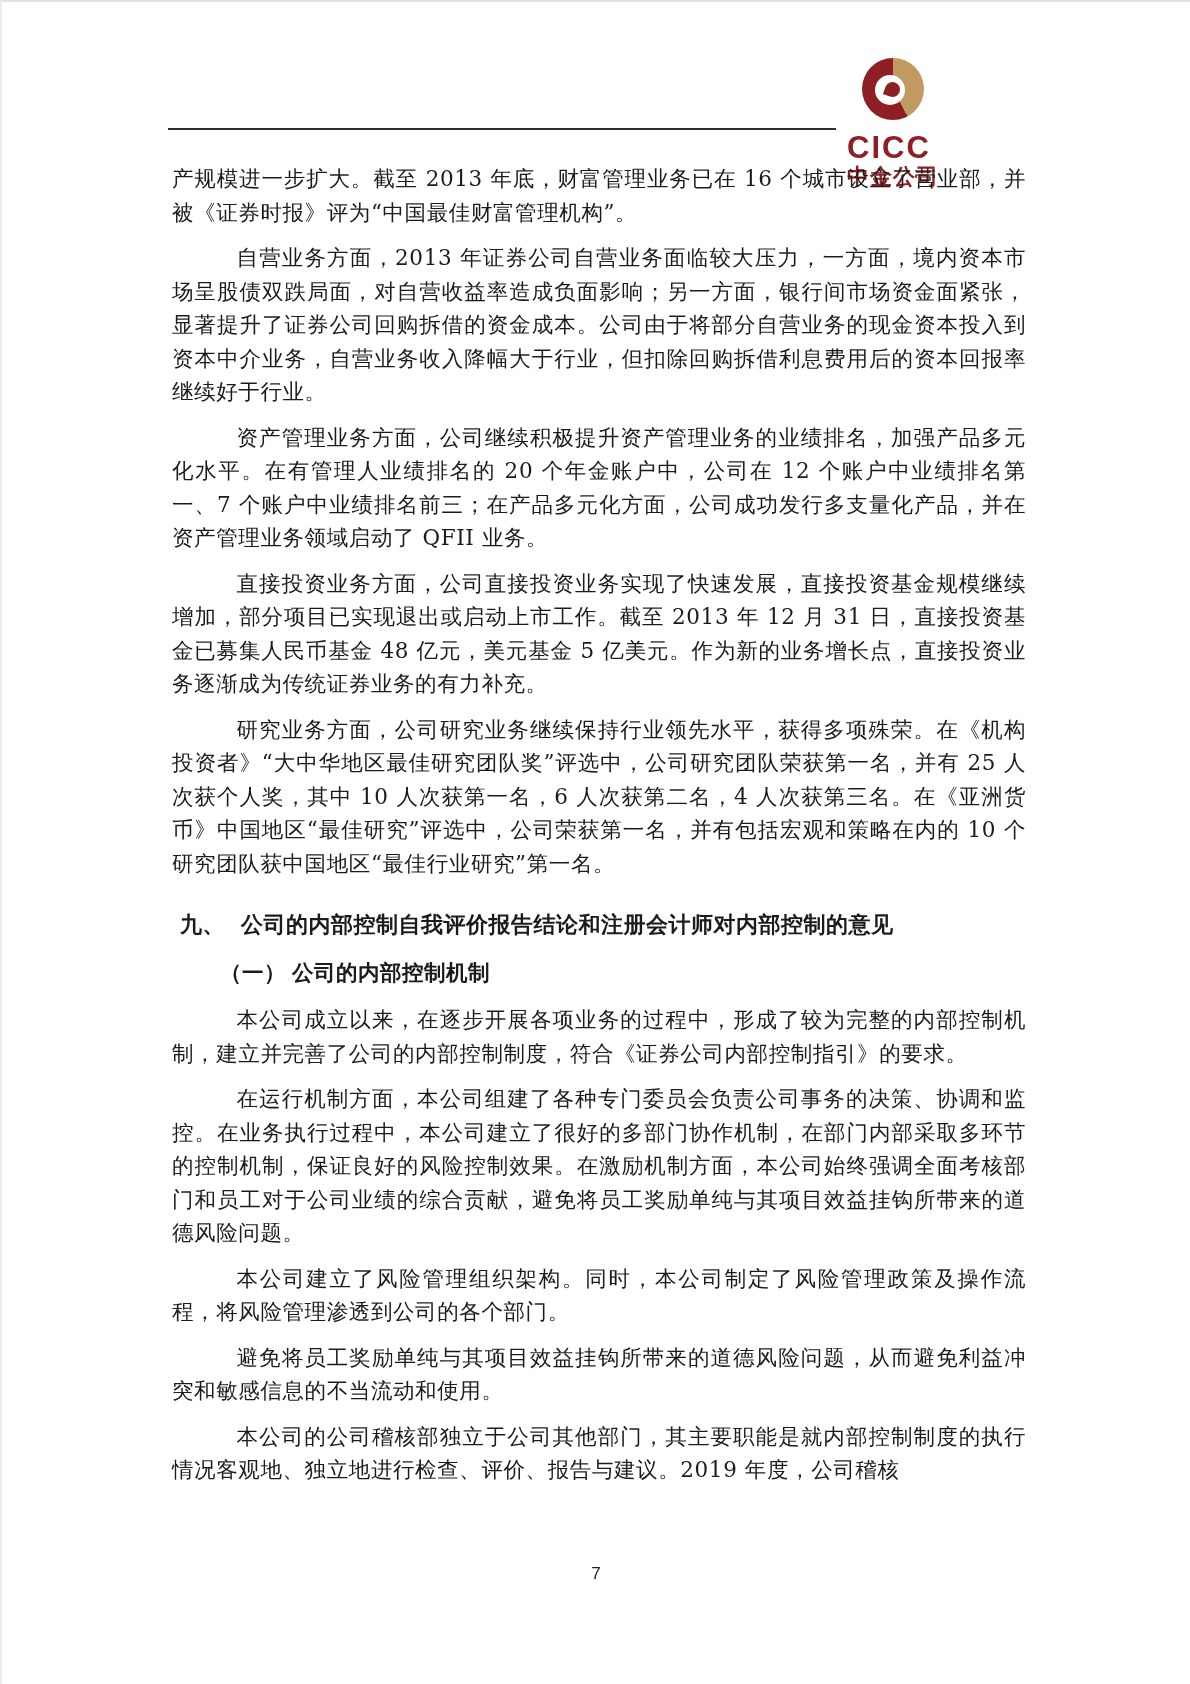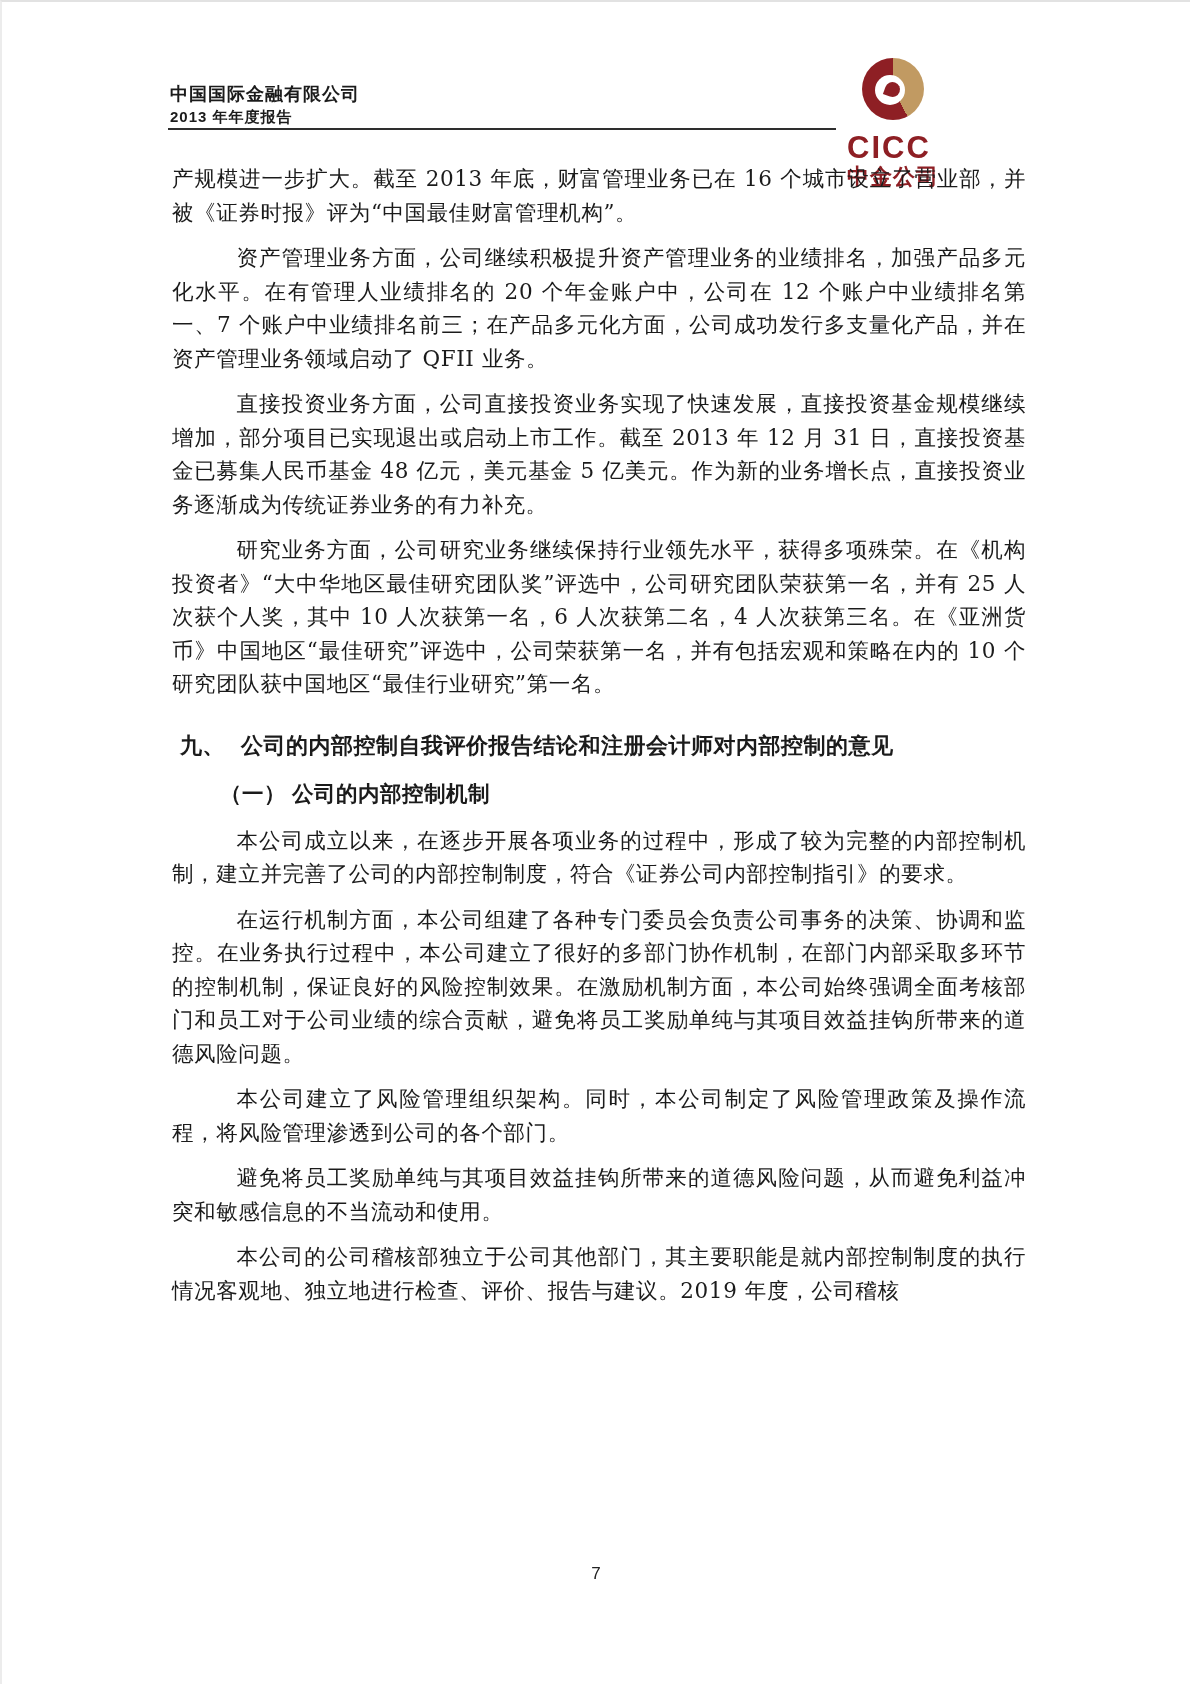--- a/index.html
+++ b/index.html
@@ -143,40 +143,37 @@
     font-family: "Liberation Sans", "DejaVu Sans", sans-serif;
     font-size: 17px;
     color: #222;
   }
 </style>
 </head>
 <body>
 
 <div class="page">
 
-  <div class="header-left">
-    <div class="company-name">中国国际金融有限公司</div>
-    <div class="report-title">2013 年年度报告</div>
-  </div>
 
   <div class="header-rule"></div>
 
   <div class="logo">
     <div class="logo-mark">
       <div class="hole"></div>
       <div class="swirl"></div>
     </div>
     <div class="logo-text">
       <div class="brand-en">CICC</div>
       <div class="brand-cn">中金公司</div>
     </div>
   </div>
 
   <div class="content">
     <p class="para continuation">产规模进一步扩大。截至 2013 年底，财富管理业务已在 16 个城市设立了营业部，并被《证券时报》评为“中国最佳财富管理机构”。</p>
+    <p class="para">自营业务方面，2013 年证券公司自营业务面临较大压力，一方面，境内资本市场呈股债双跌局面，对自营收益率造成负面影响；另一方面，银行间市场资金面紧张，显著提升了证券公司回购拆借的资金成本。公司由于将部分自营业务的现金资本投入到资本中介业务，自营业务收入降幅大于行业，但扣除回购拆借利息费用后的资本回报率继续好于行业。</p>
     <p class="para">资产管理业务方面，公司继续积极提升资产管理业务的业绩排名，加强产品多元化水平。在有管理人业绩排名的 20 个年金账户中，公司在 12 个账户中业绩排名第一、7 个账户中业绩排名前三；在产品多元化方面，公司成功发行多支量化产品，并在资产管理业务领域启动了 QFII 业务。</p>
     <p class="para">直接投资业务方面，公司直接投资业务实现了快速发展，直接投资基金规模继续增加，部分项目已实现退出或启动上市工作。截至 2013 年 12 月 31 日，直接投资基金已募集人民币基金 48 亿元，美元基金 5 亿美元。作为新的业务增长点，直接投资业务逐渐成为传统证券业务的有力补充。</p>
     <p class="para">研究业务方面，公司研究业务继续保持行业领先水平，获得多项殊荣。在《机构投资者》“大中华地区最佳研究团队奖”评选中，公司研究团队荣获第一名，并有 25 人次获个人奖，其中 10 人次获第一名，6 人次获第二名，4 人次获第三名。在《亚洲货币》中国地区“最佳研究”评选中，公司荣获第一名，并有包括宏观和策略在内的 10 个研究团队获中国地区“最佳行业研究”第一名。</p>
 
     <div class="section-heading">
       <span class="sec-no">九、</span><span>公司的内部控制自我评价报告结论和注册会计师对内部控制的意见</span>
     </div>
 
     <div class="subsection-heading">
       <span class="sub-no">（一）</span><span>公司的内部控制机制</span>

